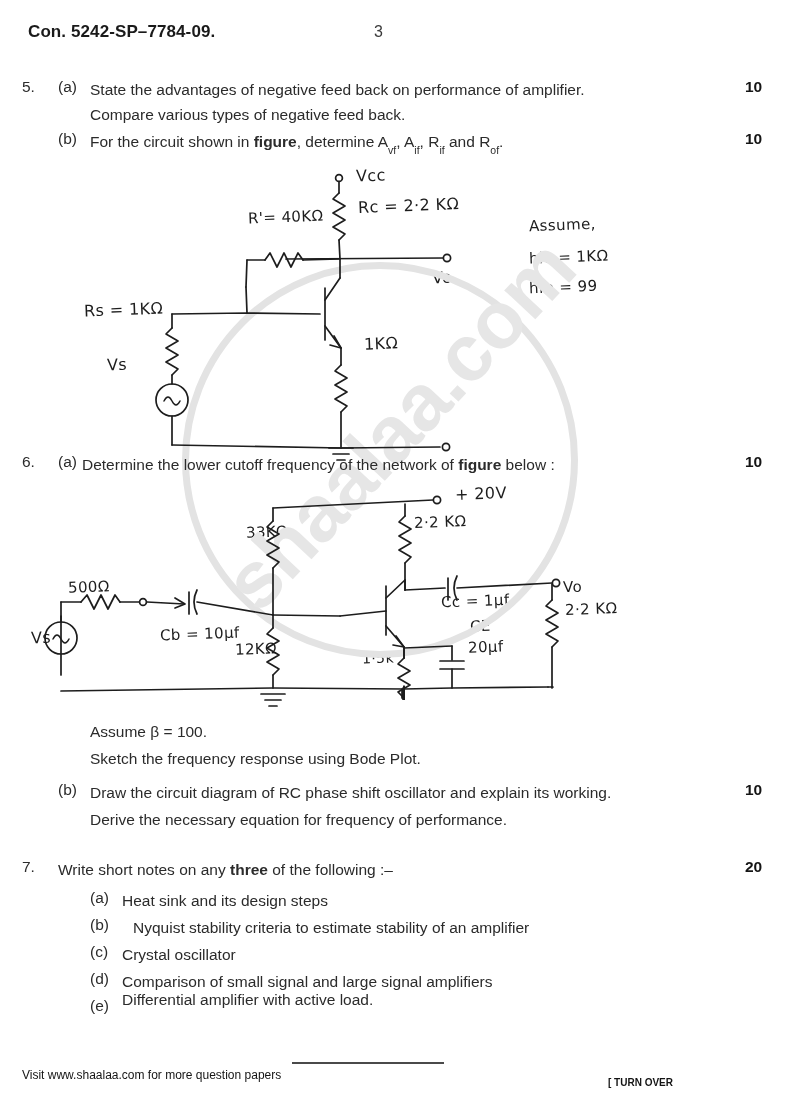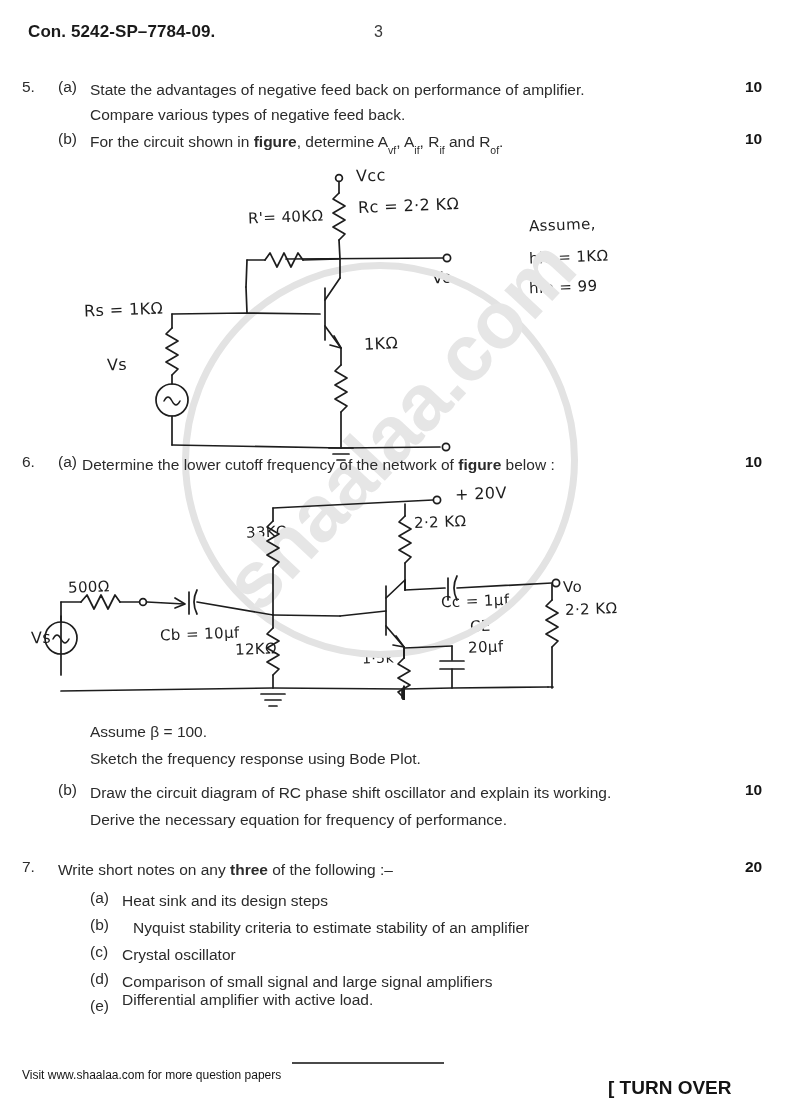--- a/index.html
+++ b/index.html
@@ -144,21 +144,21 @@
   .footer-left {
     position: absolute;
     left: 22px; top: 1068px;
     font-size: 12px;
     color: #141414;
     z-index: 3;
   }
   .footer-right {
     position: absolute;
     left: 608px; top: 1077px;
-    font-size: 19px;
+    font-size: 10px;
     font-weight: 700;
     color: #141414;
     z-index: 3;
   }
 </style>
 </head>
 <body>
 
 <div class="page">
 

